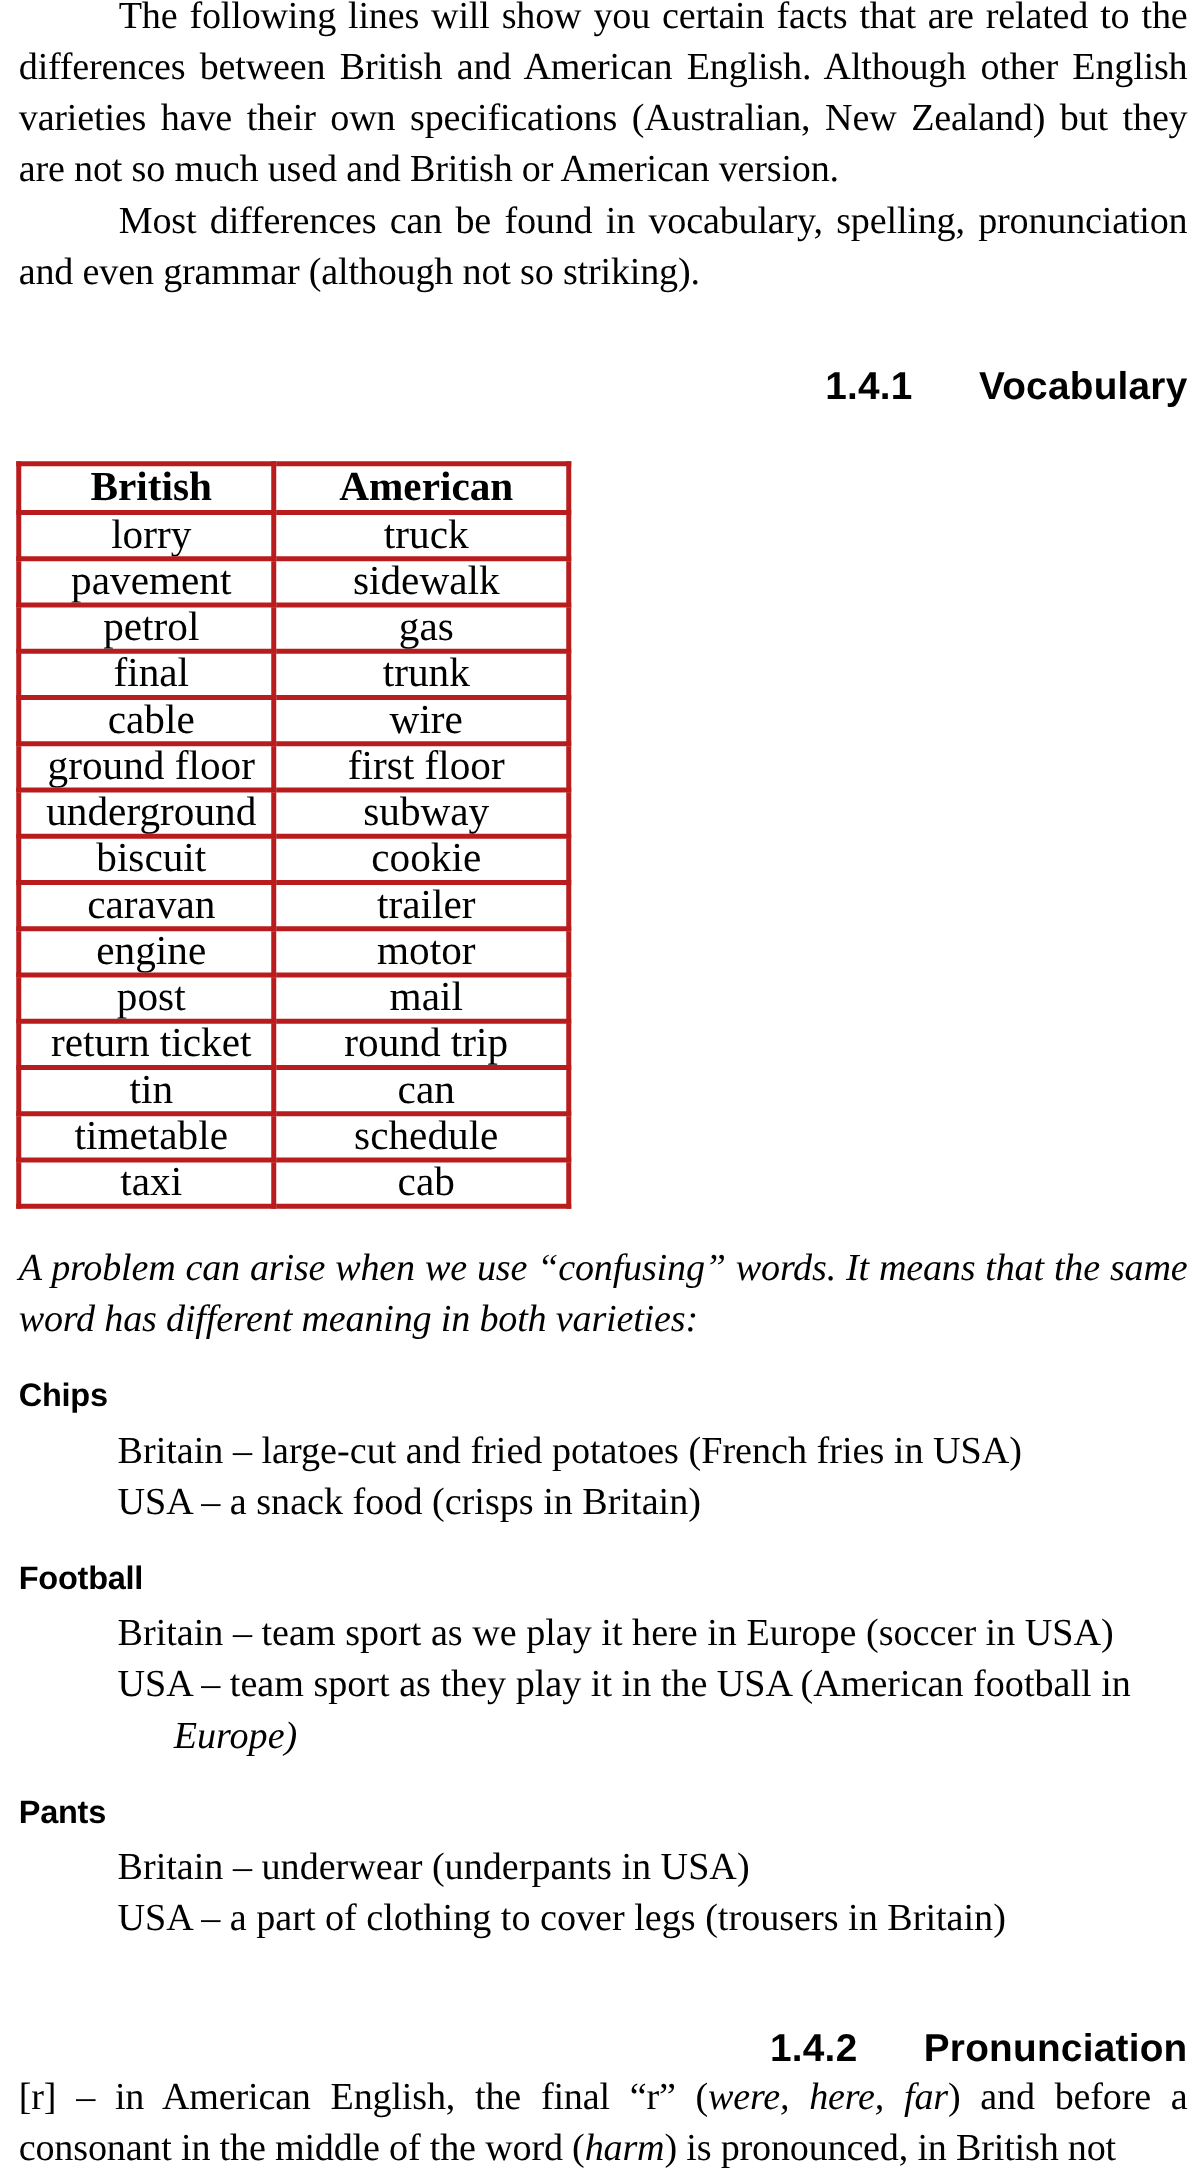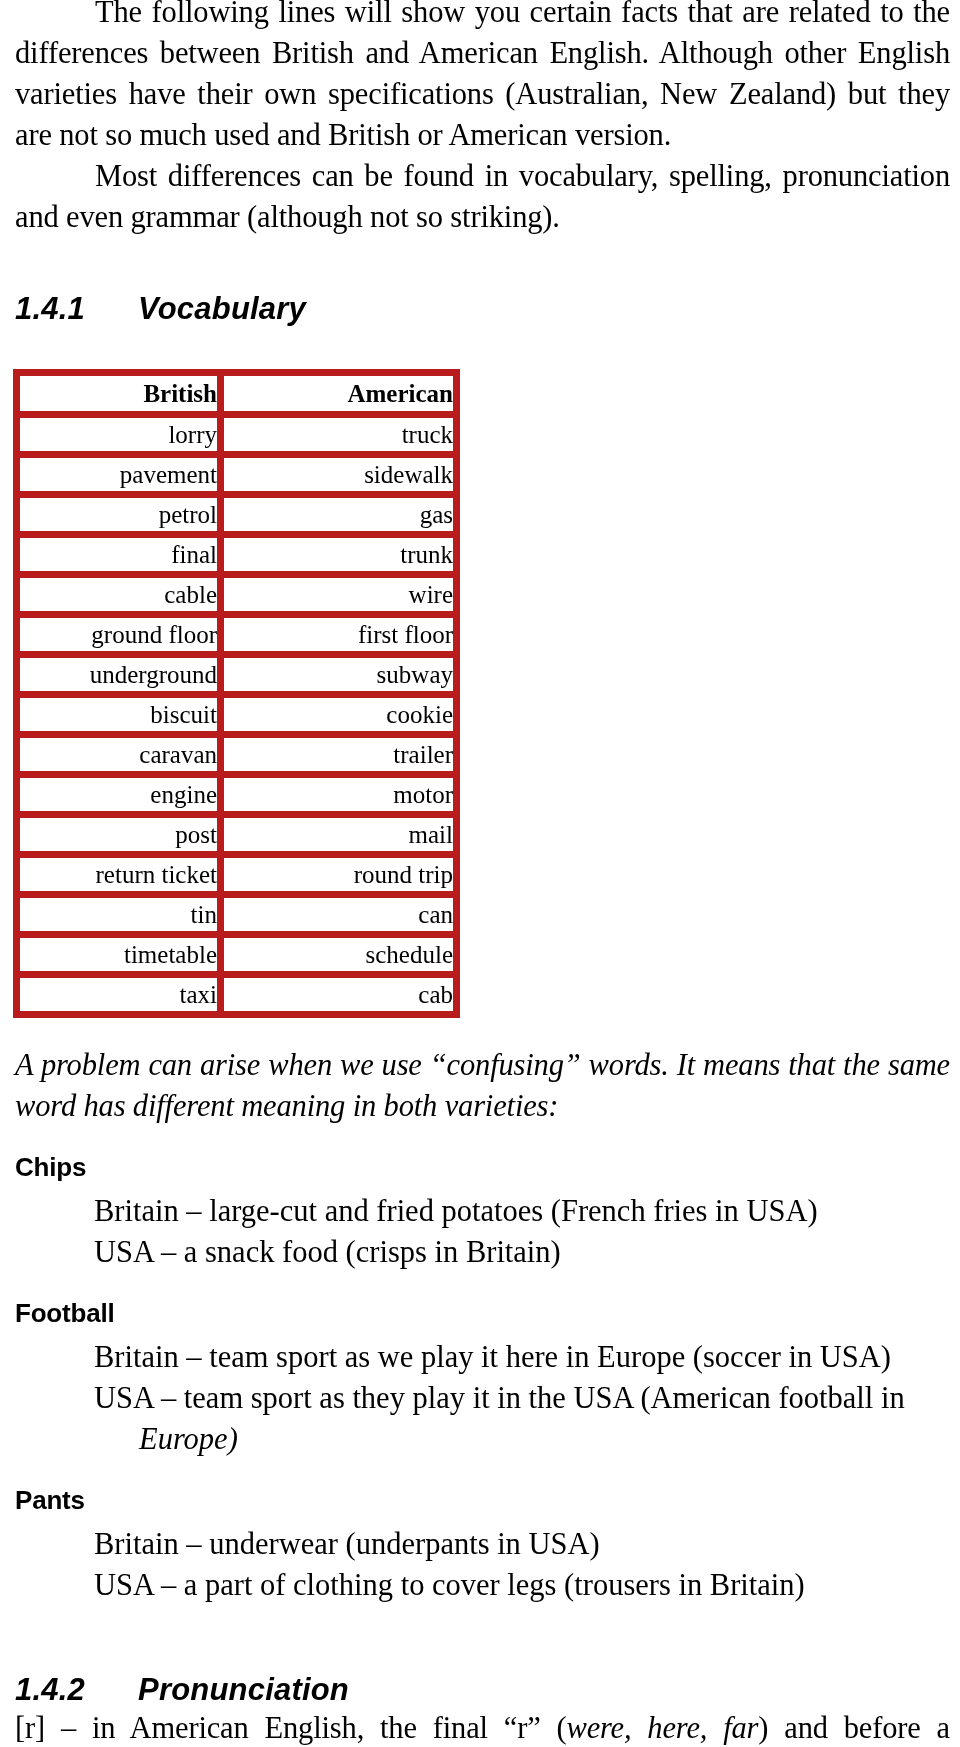--- a/index.html
+++ b/index.html
@@ -40,27 +40,27 @@
     text-indent: 0;
   }
   .para-block {
     margin-top: -8px;
   }
 
   
   .heading {
     font-family: "Liberation Sans", "DejaVu Sans", sans-serif;
     font-weight: bold;
-    font-style: italic;
     font-size: 31px;
     line-height: 36px;
     letter-spacing: 0.2px;
     display: flex;
     align-items: baseline;
     white-space: pre;
+    justify-content: flex-end;
   }
   .heading .num {
     display: inline-block;
     width: 123px;
     flex: 0 0 123px;
   }
   .heading .ttl {
     display: inline-block;
   }
   #heading-vocabulary { margin-top: 53px; }
@@ -72,26 +72,26 @@
   }
   table.vocab {
     border-collapse: collapse;
     table-layout: fixed;
     width: 440px;
     margin-left: -2px;
   }
   table.vocab col.c1 { width: 204px; }
   table.vocab col.c2 { width: 236px; }
   table.vocab td, table.vocab th {
-    border: 7px solid #b91c1c;
+    border: 4px solid #b91c1c;
     padding: 0 0 0 8px;
     height: 33px;
-    font-size: 25px;
+    font-size: 33px;
     line-height: 33px;
-    text-align: right;
+    text-align: center;
     vertical-align: middle;
     font-weight: normal;
     overflow: hidden;
     white-space: nowrap;
   }
   table.vocab thead th {
     font-weight: bold;
     height: 35px;
     line-height: 35px;
   }

